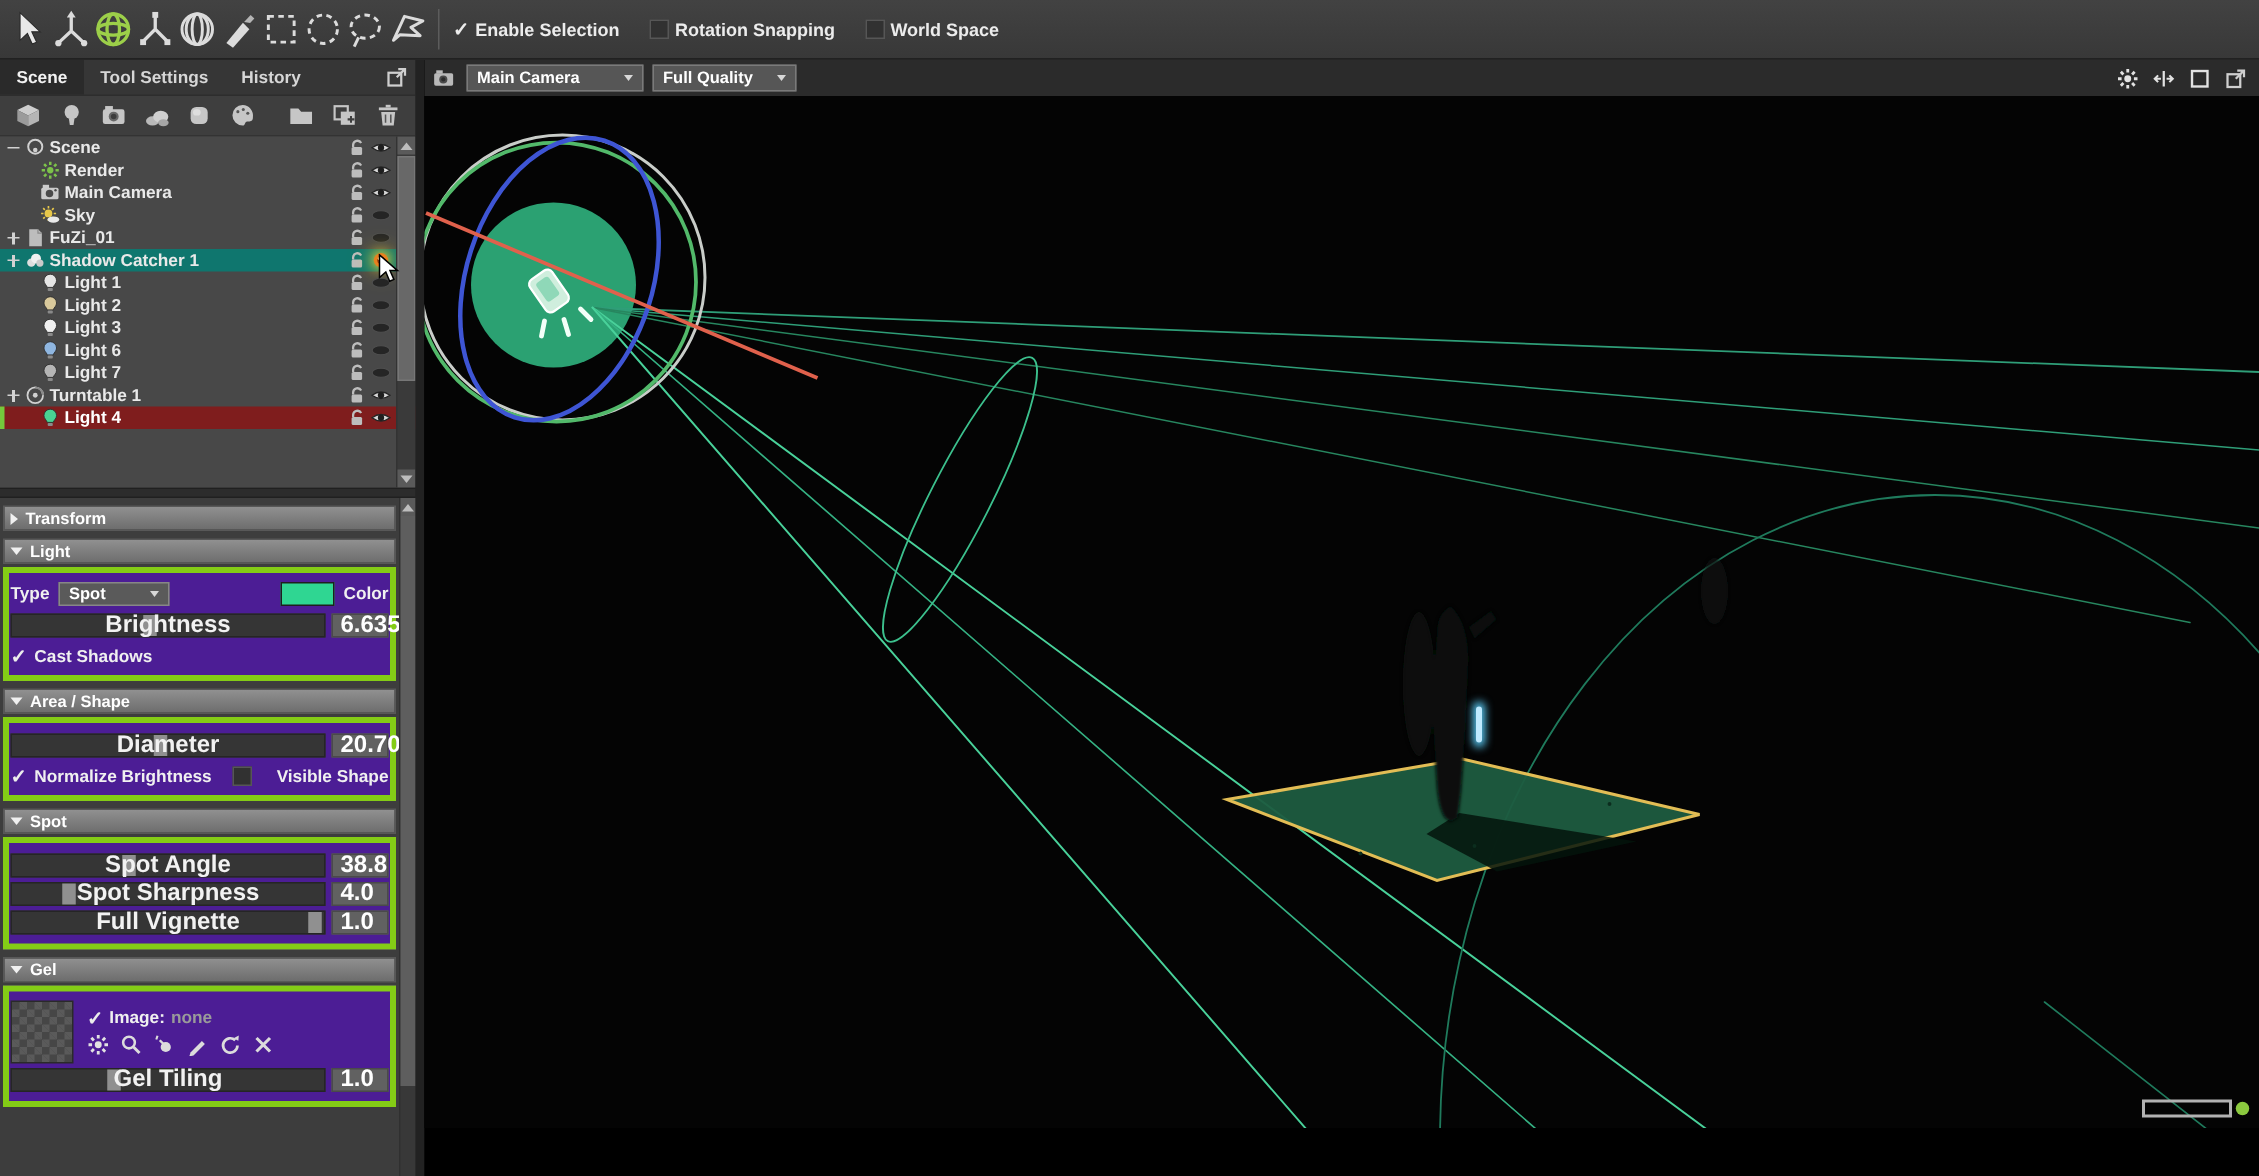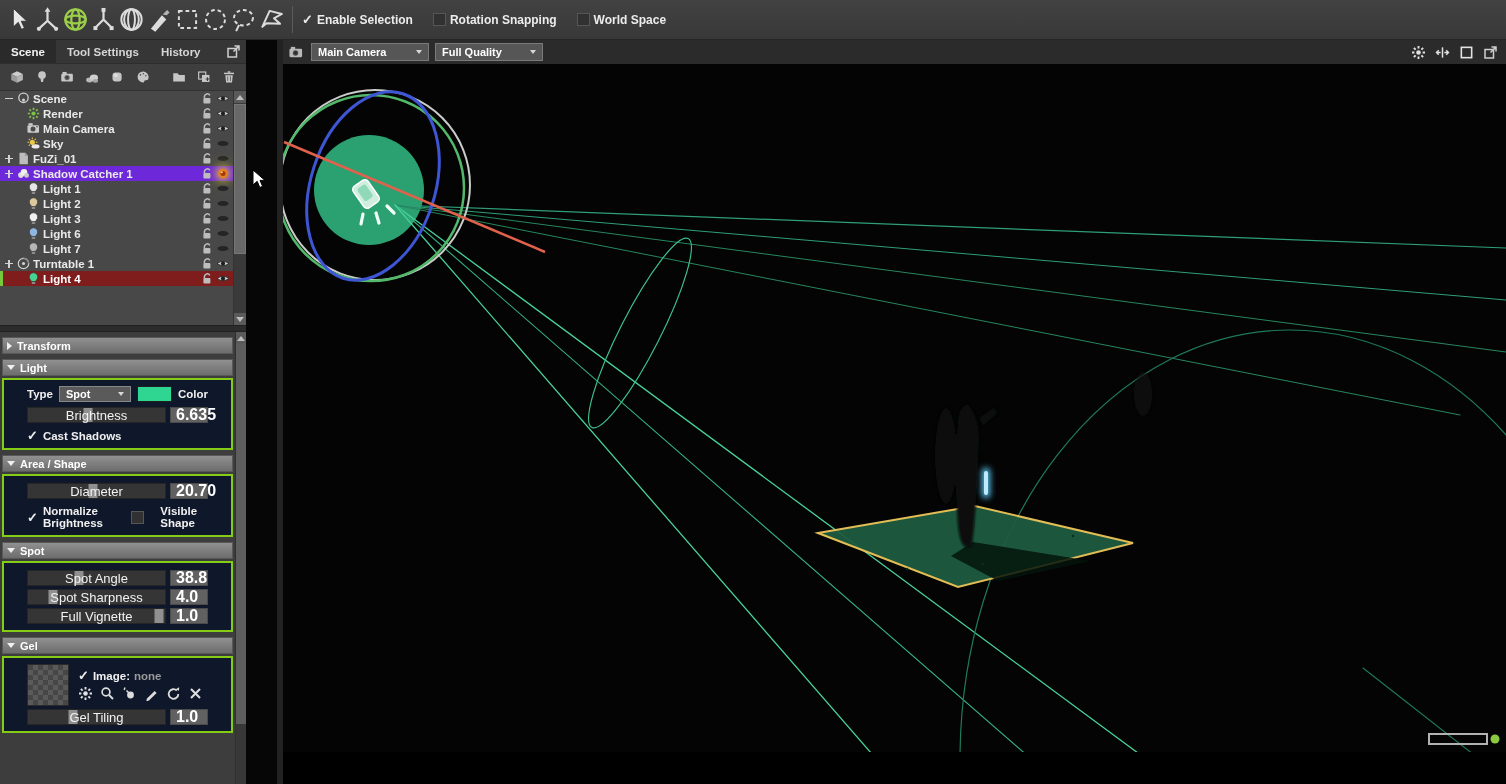--- a/index.html
+++ b/index.html
@@ -7,37 +7,37 @@
        font-family:"Liberation Sans",sans-serif;-webkit-font-smoothing:antialiased;user-select:none}
   
   .topbar{position:absolute;top:0;left:0;width:1506px;height:40px;background:linear-gradient(#424242,#383838);
           border-bottom:1px solid #252525;display:flex;align-items:center;padding-left:6px;box-sizing:border-box}
   .tool-btn{width:27px;height:27px;display:flex;align-items:center;justify-content:center;margin-right:1px}
   .tb-sep{width:1px;height:27px;background:#5c5c5c;margin:0 9px 0 6px}
   .toggle{display:flex;align-items:center;gap:4px;color:#ececec;font-size:12px;font-weight:700;margin-right:20px;white-space:nowrap}
   .checkmark{color:#ececec;font-size:13px;font-weight:700;line-height:1}
   .cb-box{width:11px;height:11px;background:#313131;border:1px solid #565656;flex:none}
   
-  .left{position:absolute;top:40px;left:0;width:246px;height:744px;background:#3e3e3e}
+  .left{position:absolute;top:40px;left:0;width:277px;height:744px;background:#3e3e3e}
   .vsplit{position:absolute;top:40px;left:277px;width:6px;height:744px;background:#222}
   .tabs{height:23px;background:#363636;display:flex;align-items:stretch;position:relative;border-bottom:1px solid #2d2d2d}
   .tab{padding:0 11px;font-size:11.5px;font-weight:700;color:#d6d6d6;display:flex;align-items:center}
   .tab.active{background:#2a2a2a;color:#f2f2f2}
   .tabs .popout-btn{position:absolute;right:5px;top:4px}
   .objbar{height:26px;background:#3e3e3e;display:flex;align-items:center;gap:11px;padding:0 10px;border-bottom:1px solid #333}
   .objbar .spacer{flex:1}
   .obj-btn{width:18px;height:18px;display:flex;align-items:center;justify-content:center}
   
   .tree{position:relative;height:234px;background:#484848;overflow:hidden}
   .trow{position:relative;height:15px;display:flex;align-items:center;padding-left:4px;gap:3px;
         font-size:11.5px;font-weight:700;color:#e9e9e9;white-space:nowrap}
   .trow.child{padding-left:14px}
   .trow.sel{background:#7f1d1d;color:#fff}
   .trow.sel::after{content:'';position:absolute;left:0;top:0;bottom:0;width:3px;background:#74c93c}
-  .trow.hov{background:#6d28d9}
+  .trow.hov{background:#0f766e}
   .exp{width:10px;height:10px;position:relative;flex:none}
   .exp.m::before,.exp.p::before{content:'';position:absolute;left:1px;top:4.4px;width:8px;height:1.4px;background:#d2d2d2}
   .exp.p::after{content:'';position:absolute;left:4.3px;top:1px;width:1.4px;height:8px;background:#d2d2d2}
   .ticon{width:13px;height:13px;flex:none;display:flex;align-items:center;justify-content:center}
   .lockcell{position:absolute;right:32px;width:13px;height:13px}
   .eyecell{position:absolute;right:16px;width:14px;height:11px}
   .eyecell.glow{filter:drop-shadow(0 0 4px #ffe13a) drop-shadow(0 0 7px #d8c22a)}
   .tscroll{position:absolute;right:0;top:0;bottom:0;width:13px;background:#3a3a3a;border-left:1px solid #333;box-sizing:border-box}
   .sbtn{position:absolute;left:0;width:12px;height:12px;background:#5a5a5a;display:flex;align-items:center;justify-content:center}
   .sbtn.up{top:0}.sbtn.down{bottom:0}
@@ -47,30 +47,30 @@
   .hsplit{height:7px;background:#2c2c2c;border-top:1px solid #202020;border-bottom:1px solid #202020;box-sizing:border-box}
   
   .props{position:relative;height:454px;background:#3d3d3d}
   .props-inner{position:absolute;left:0;top:0;right:11px;bottom:0;overflow:hidden}
   .pscroll{position:absolute;right:0;top:0;bottom:0;width:11px;background:#383838;border-left:1px solid #303030;box-sizing:border-box}
   .pthumb{position:absolute;left:0;top:12px;width:10px;height:380px;background:#5e5e5e}
   .sech{height:15px;margin:5px 2px 0;background:linear-gradient(#909090,#6d6d6d);border:1px solid #585858;
         display:flex;align-items:center;gap:5px;padding:0 4px;color:#fff;font-size:11px;font-weight:700}
   .tri-r{width:0;height:0;border-left:5px solid #f0f0f0;border-top:4px solid transparent;border-bottom:4px solid transparent}
   .tri-d{width:0;height:0;border-top:5px solid #f0f0f0;border-left:4px solid transparent;border-right:4px solid transparent}
-  .secb{margin:2px 2px 0;background:#0f172a;border:2px solid #84cc16;padding:4px 23px 6px}
+  .secb{margin:2px 2px 0;background:#4c1d95;border:4px solid #84cc16;padding:4px 1px 6px}
   .plabel{font-size:11.5px;font-weight:700;color:#f0f0f0}
   .row-flex{display:flex;align-items:center;gap:6px;height:20px}
   .dd{height:16px;background:#5a5a5a;border:1px solid #878787;display:flex;align-items:center;
       padding:0 6px;font-size:11px;font-weight:700;color:#fff;box-sizing:border-box}
   .dd .arr{margin-left:auto;width:0;height:0;border-top:4.5px solid #d8d8d8;border-left:3.5px solid transparent;border-right:3.5px solid transparent}
   .swatch{width:34px;height:14px;border:1px solid #1f1f1f;margin-left:auto}
   .srow{display:flex;align-items:center;margin-top:3px;height:16px}
   .track{flex:1;position:relative;height:16px;background:#353535;border:1px solid #252525;box-sizing:border-box}
-  .track .lab{position:absolute;inset:0;display:flex;align-items:center;justify-content:center;font-size:13px;font-weight:400;color:#f2f2f2}
+  .track .lab{position:absolute;inset:0;display:flex;align-items:center;justify-content:center;font-size:16px;font-weight:700;color:#f2f2f2}
   .handle{position:absolute;top:0;bottom:0;width:9px;background:#909090;transform:translateX(-50%)}
   .val{width:38px;height:16px;background:#616161;border:1px solid #4a4a4a;margin-left:4px;font-size:16px;font-weight:700;
        color:#fff;display:flex;align-items:center;padding-left:5px;box-sizing:border-box;flex:none}
   .cbrow{display:flex;align-items:center;gap:5px;margin-top:6px;font-size:11.5px;font-weight:700;color:#f0f0f0}
   .gelrow{display:flex;gap:9px;margin-top:2px}
   .gel-thumb{width:40px;height:40px;border:1px solid #2a2a2a;flex:none;
     background-image:linear-gradient(45deg,#5a5a5a 25%,transparent 25%,transparent 75%,#5a5a5a 75%),
                      linear-gradient(45deg,#5a5a5a 25%,#464646 25%,#464646 75%,#5a5a5a 75%);
     background-size:10px 10px;background-position:0 0,5px 5px}
   .gel-right{display:flex;flex-direction:column;gap:4px;justify-content:center}
@@ -684,21 +684,21 @@
             <rect x="1" y="4" width="13.5" height="9" rx="1.2" fill="#b9b9b9"></rect>
             <rect x="2.5" y="2" width="4.6" height="2.4" fill="#b9b9b9"></rect>
             <circle cx="7.5" cy="8.5" r="2.9" fill="#4a4a4a"></circle>
             <circle cx="7.5" cy="8.5" r="1.5" fill="#2b2b2b"></circle>
           </svg>
         </span>
       <div class="dd" style="width:118px">
         <span>Main Camera</span>
         <span class="arr"></span>
       </div>
-      <div class="dd" style="width:108px">
+      <div class="dd" style="width:96px">
         <span>Full Quality</span>
         <span class="arr"></span>
       </div>
       <div class="vp-icons">
         <span class="vicon">
             <svg width="100%" height="100%" viewBox="0 0 15 15">
               <circle cx="7.5" cy="7.5" r="2.3" fill="#e2e2e2"></circle>
               <g stroke="#e2e2e2" stroke-width="1.9">
                 <path d="M7.5,1 v2.4 M7.5,11.6 v2.4 M1,7.5 h2.4 M11.6,7.5 h2.4 M2.9,2.9 l1.7,1.7 M10.4,10.4 l1.7,1.7 M12.1,2.9 l-1.7,1.7 M4.6,10.4 L2.9,12.1"></path>
               </g>

